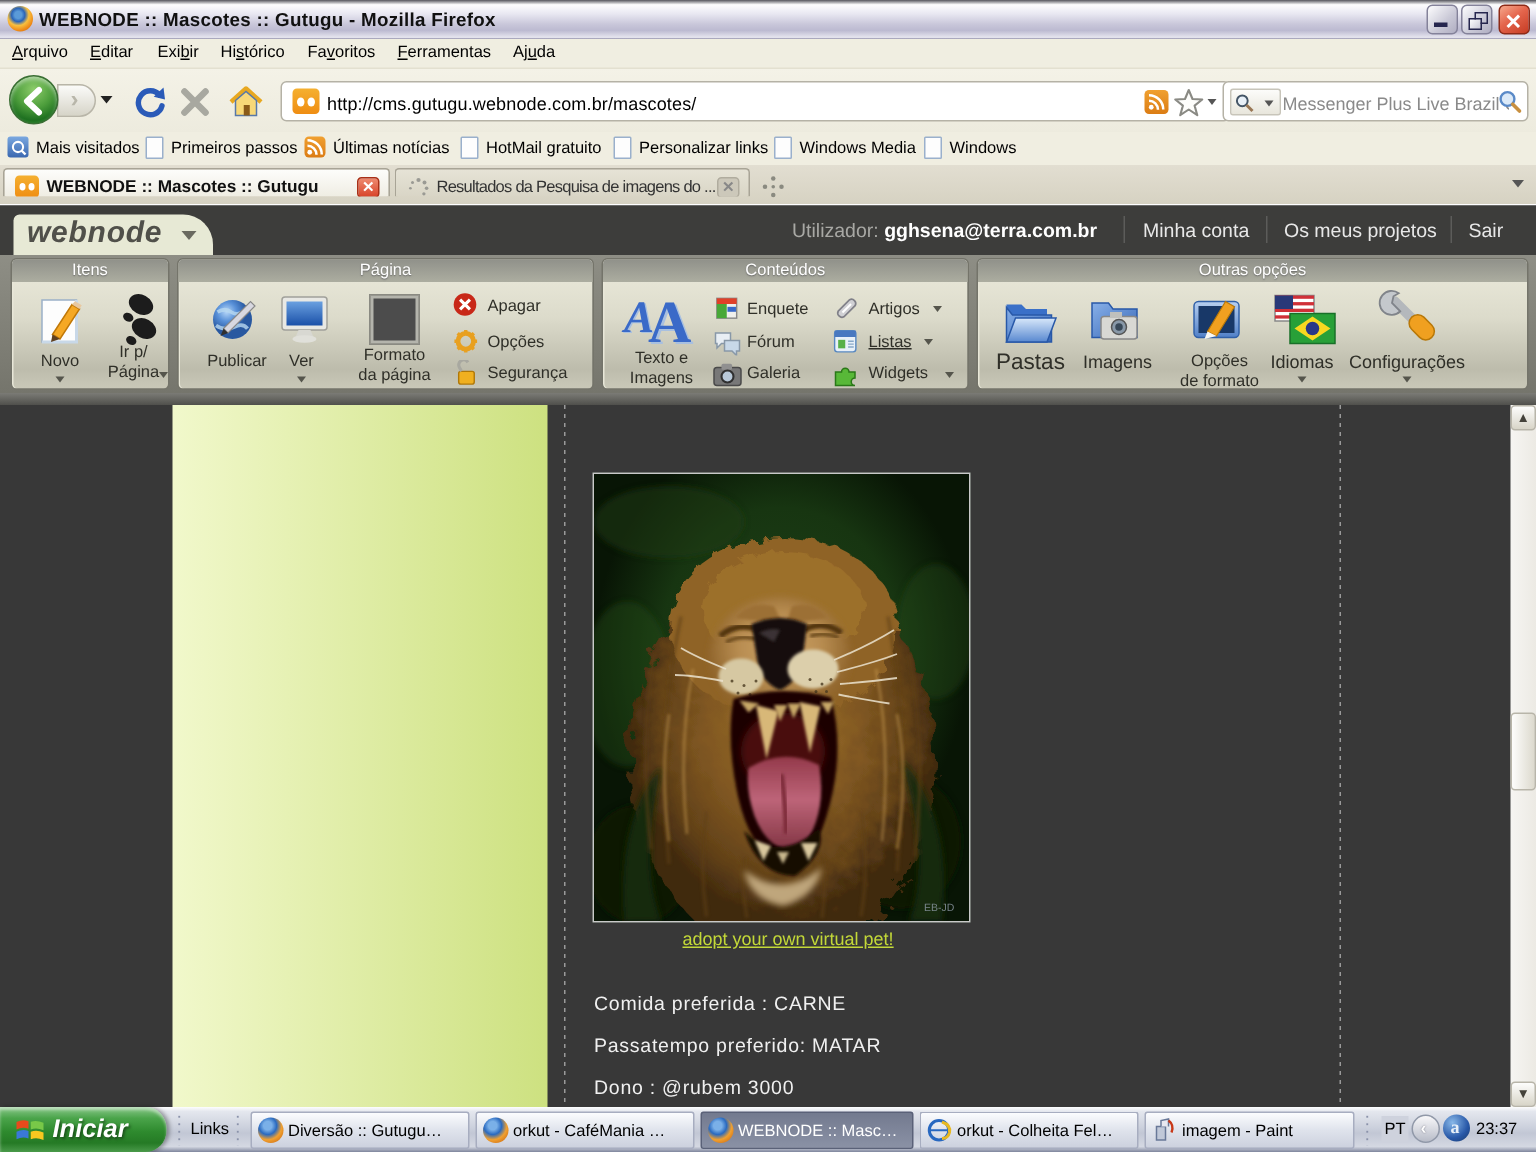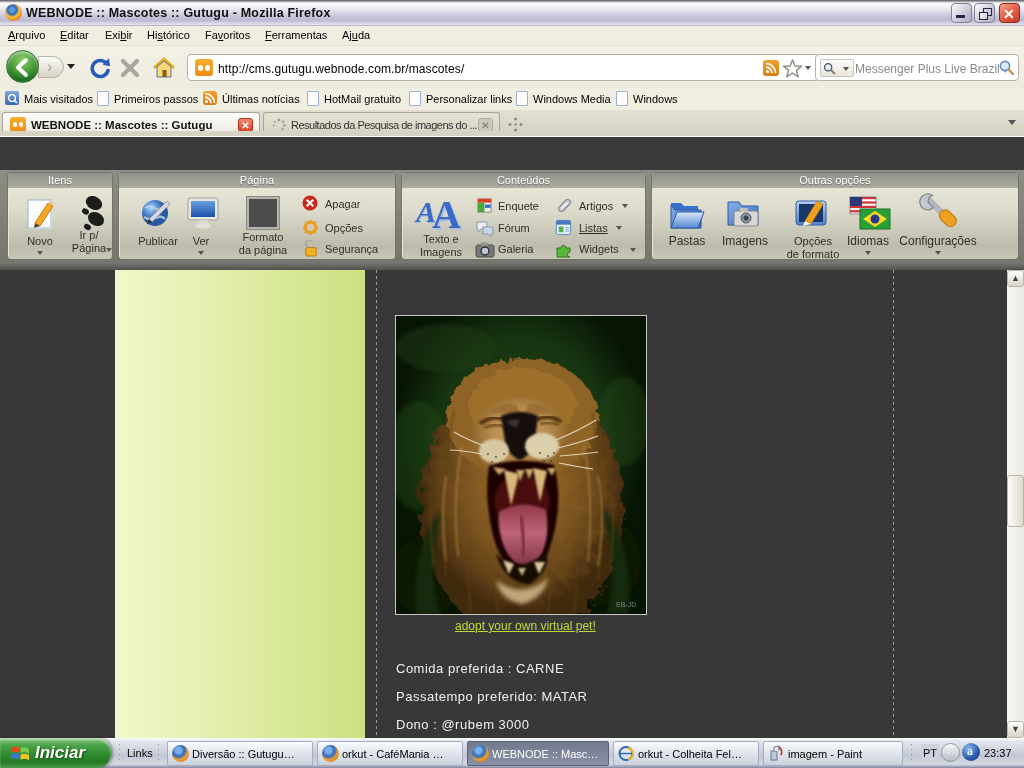--- a/index.html
+++ b/index.html
@@ -242,20 +242,33 @@
           <circle cx="7.5" cy="2" r="1.5"></circle>
           <circle cx="7.5" cy="13" r="1.5"></circle>
           <circle cx="2" cy="7.5" r="1.5"></circle>
           <circle cx="13" cy="7.5" r="1.5"></circle>
           <circle cx="7.5" cy="7.5" r="1.2"></circle>
         </g>
     </svg>
     <div class="abs" style="right:8px;top:10px;width:0;height:0;border-left:4px solid transparent;border-right:4px solid transparent;border-top:5px solid #555;"></div>
   </div>
 
+  <div class="abs" id="cmsheader">
+    <div id="wnlogo">
+        <b>webnode</b>
+        <div class="tri"></div>
+      </div>
+    <span style="position:absolute;left:528px;top:9px;color:#a8a8a4;">Utilizador: <b style="color:#fff">gghsena@terra.com.br</b></span>
+    <div class="hsep" style="left:749px"></div>
+    <span style="position:absolute;left:762px;top:9px;">Minha conta</span>
+    <div class="hsep" style="left:844px"></div>
+    <span style="position:absolute;left:856px;top:9px;">Os meus projetos</span>
+    <div class="hsep" style="left:967px"></div>
+    <span style="position:absolute;left:979px;top:9px;">Sair</span>
+  </div>
 
   <div class="abs" id="ribbon">
     <div class="group" id="g1" style="left:7px; width:106px;">
       <div class="ghead">Itens</div>
 
       <svg style="position:absolute;left:15px;top:23px" width="34" height="34" viewBox="0 0 34 34">
         <rect x="5" y="4" width="23" height="28" fill="#fdfdfd" stroke="#9ab0c8" stroke-width="1"></rect>
         <path d="M28 4 L28 32 L5 32" fill="none" stroke="#c8d8e8" stroke-width="2"></path>
         <path d="M12 27 L25 7 L30 10 L17 30 Z" fill="#f5a824" stroke="#c07808" stroke-width="1"></path>
         <path d="M12 27 L17 30 L11 32 Z" fill="#604020"></path>
@@ -399,21 +412,21 @@
           <linearGradient id="fold1" x1="0" y1="0" x2="1" y2="1">
               <stop offset="0" stop-color="#88b0e8"></stop>
               <stop offset="1" stop-color="#3868b8"></stop>
             </linearGradient>
           <linearGradient id="fold2" x1="0" y1="0" x2="0" y2="1">
               <stop offset="0" stop-color="#d8e8fa"></stop>
               <stop offset="1" stop-color="#5888d0"></stop>
             </linearGradient>
         </defs>
       </svg>
-      <div class="btxt" style="left:4px;top:62px;width:62px;font-size:12px;">Pastas</div>
+      <div class="btxt" style="left:4px;top:62px;width:62px;font-size:15px;">Pastas</div>
 
       <svg style="position:absolute;left:72px;top:22px" width="40" height="36" viewBox="0 0 40 36">
         <path d="M4 30 L4 7 L15 7 L18 11 L34 11 L34 30 Z" fill="url(#fold1)" stroke="#2858a8" stroke-width="1"></path>
         <rect x="10" y="16" width="24" height="15" rx="2" fill="#d8d8d4" stroke="#888"></rect>
         <rect x="16" y="13" width="8" height="4" fill="#c0c0bc"></rect>
         <circle cx="22" cy="23" r="5" fill="#8898a8" stroke="#555"></circle>
         <circle cx="22" cy="23" r="2.5" fill="#384858"></circle>
       </svg>
       <div class="btxt" style="left:62px;top:62px;width:62px;font-size:12px;">Imagens</div>
 

